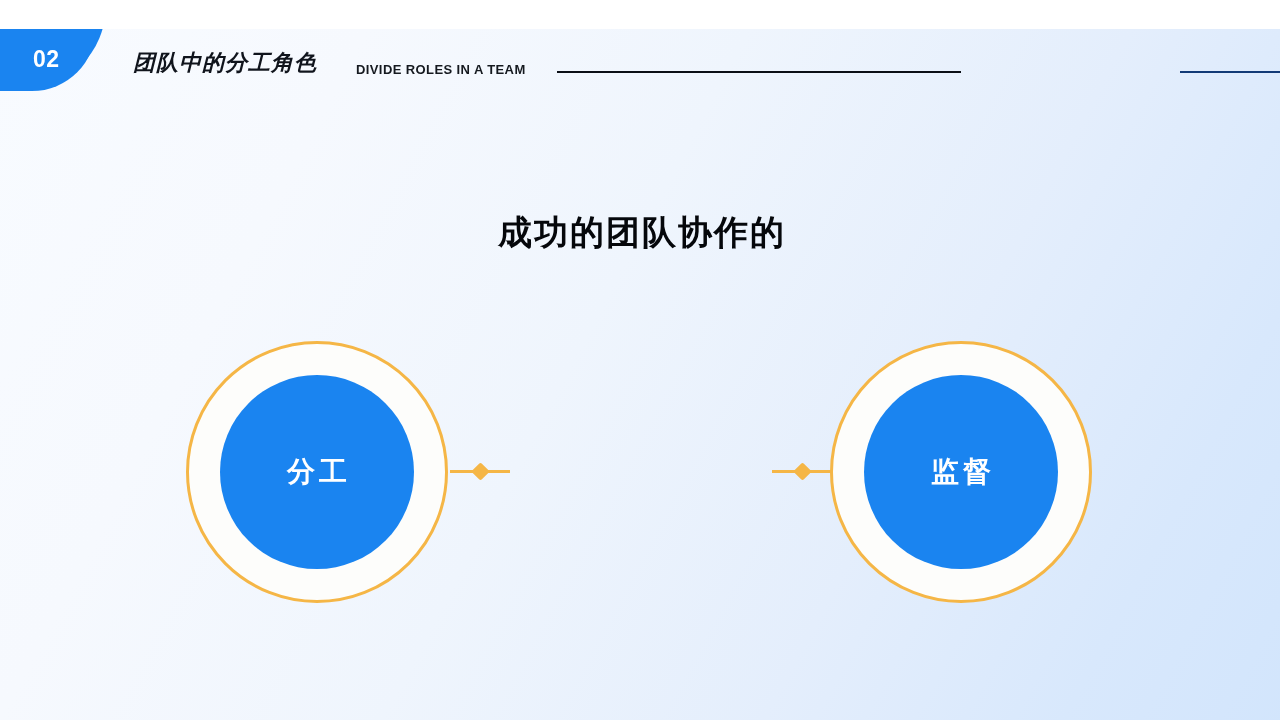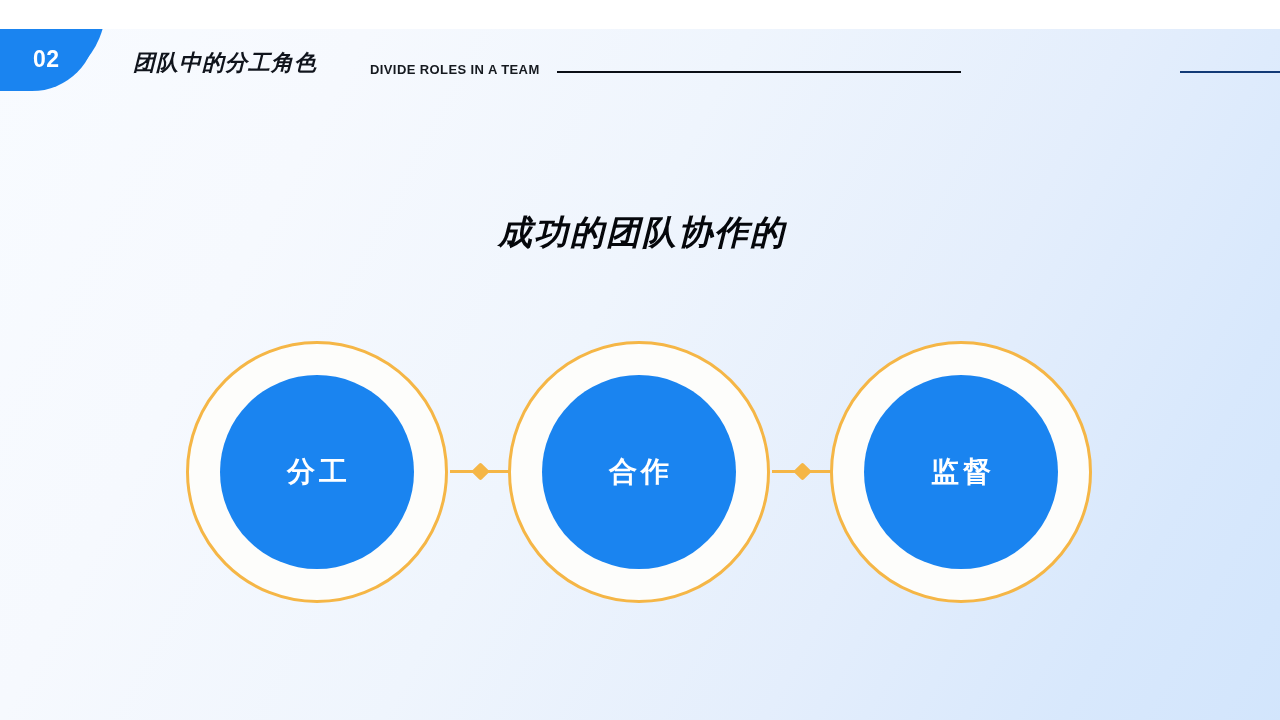--- a/index.html
+++ b/index.html
@@ -66,21 +66,21 @@
     font-size: 22px;
     font-weight: bold;
     color: #10141c;
     letter-spacing: 1px;
     white-space: nowrap;
     font-style: italic;
   }
 
   #header-title-en {
     position: absolute;
-    left: 370px;
+    left: 356px;
     top: 33px;
     font-size: 13px;
     font-weight: bold;
     color: #15191f;
     letter-spacing: 0.4px;
     white-space: nowrap;
   }
 
   #header-rule-dark {
     position: absolute;
@@ -105,21 +105,20 @@
     position: absolute;
     left: 0;
     top: 176px;
     width: 1280px;
     text-align: center;
     color: #05070b;
     font-size: 34px;
     font-weight: bold;
     line-height: 54px;
     letter-spacing: 2px;
-    font-style: italic;
   }
   #main-heading .hl {
     display: block;
   }
   
   #main-heading-inner {
     display: inline-block;
     margin-left: 4px;
   }
 
@@ -218,25 +217,20 @@
     <div class="connector c2"></div>
     <div class="connector-node d1"></div>
     <div class="connector-node d2"></div>
 
     <div class="node n1">
       <div class="node-core">
         <span class="node-label">分工</span>
       </div>
     </div>
 
-    <div class="node n2">
-      <div class="node-core">
-        <span class="node-label">合作</span>
-      </div>
-    </div>
 
     <div class="node n3">
       <div class="node-core">
         <span class="node-label">监督</span>
       </div>
     </div>
 
   </div>
 
 </div>

